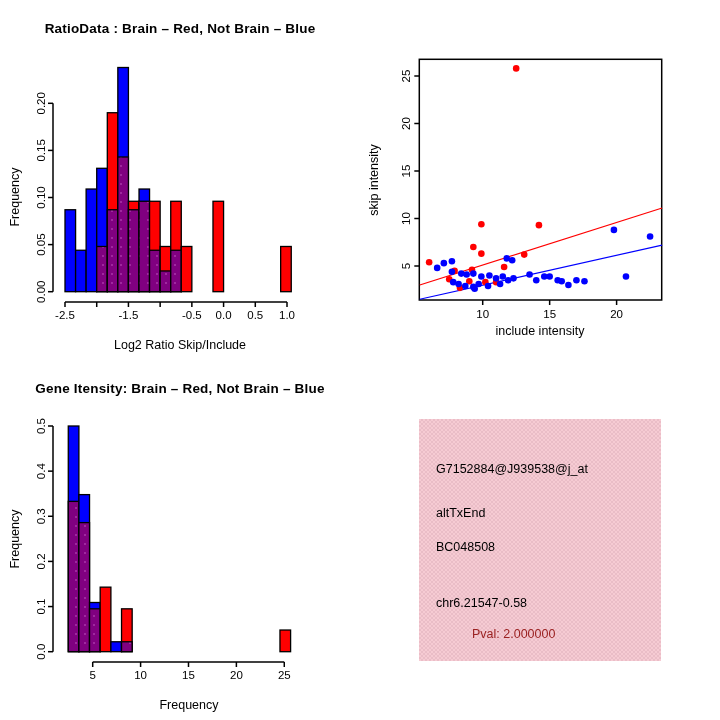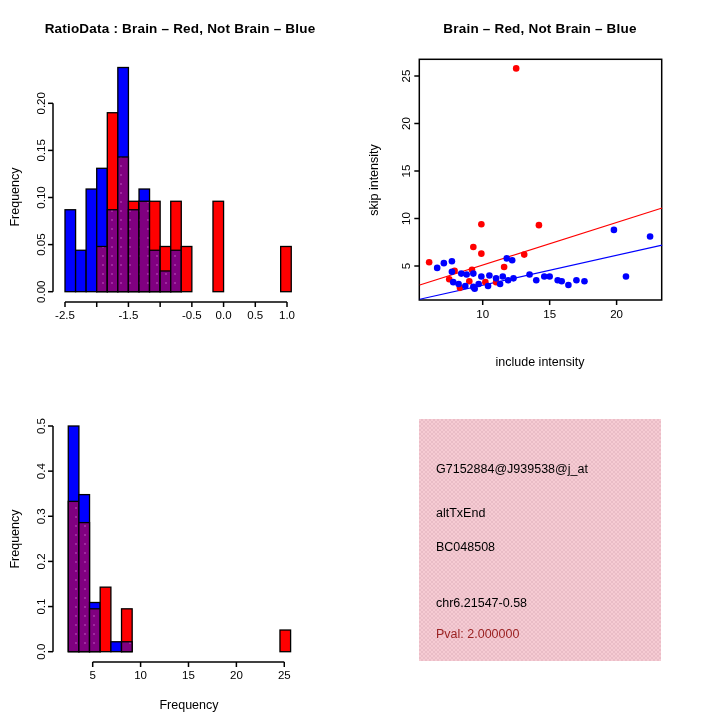--- a/index.html
+++ b/index.html
@@ -26,21 +26,21 @@
       linear-gradient(45deg,#eabdc7 25%,transparent 25%,transparent 75%,#eabdc7 75%),
       linear-gradient(45deg,#eabdc7 25%,transparent 25%,transparent 75%,#eabdc7 75%);
     background-size:4px 4px;
     background-position:0 0,2px 2px;
   }
   .info-line{position:absolute;left:17px;font-size:12.5px;white-space:nowrap;}
   .info-line.l1{top:43px;}
   .info-line.l2{top:87px;}
   .info-line.l3{top:121px;}
   .info-line.l4{top:177px;}
-  .info-line.l5{top:208px;}
+  .info-line.l5{top:208px;padding-left:36px;}
 </style>
 </head>
 <body>
 
 <div style="position:absolute;left:0;top:0;width:720px;height:720px;">
 
   <section class="panel" style="left:0;top:0;">
     <div class="chart-title">RatioData : Brain – Red, Not Brain – Blue</div>
     <div class="ylab" style="left:-165px;top:190px;">Frequency</div>
     <svg class="chart-svg" id="svg-0" width="360" height="360">
@@ -92,24 +92,24 @@
         <rect x="149.55219" y="201.26799999999997" width="10.592809999999986" height="90.43200000000002" fill="#ff0000" stroke="#000000" stroke-width="1.3"></rect>
         <rect x="149.55219" y="250.25199999999998" width="10.592809999999986" height="41.44800000000001" fill="url(#dots-svg-0)" stroke="#000000" stroke-width="1.3"></rect>
         <rect x="160.14499999999998" y="246.48399999999998" width="10.592810000000014" height="45.21600000000001" fill="#ff0000" stroke="#000000" stroke-width="1.3"></rect>
         <rect x="160.14499999999998" y="270.976" width="10.592810000000014" height="20.72399999999999" fill="url(#dots-svg-0)" stroke="#000000" stroke-width="1.3"></rect>
         <rect x="170.73781" y="201.26799999999997" width="10.529380000000003" height="90.43200000000002" fill="#ff0000" stroke="#000000" stroke-width="1.3"></rect>
         <rect x="170.73781" y="250.25199999999998" width="10.529380000000003" height="41.44800000000001" fill="url(#dots-svg-0)" stroke="#000000" stroke-width="1.3"></rect>
         <rect x="181.26719" y="246.48399999999998" width="10.592810000000014" height="45.21600000000001" fill="#ff0000" stroke="#000000" stroke-width="1.3"></rect>
         <rect x="212.98219" y="201.26799999999997" width="10.592809999999986" height="90.43200000000002" fill="#ff0000" stroke="#000000" stroke-width="1.3"></rect>
         <rect x="280.66200000000003" y="246.48399999999998" width="10.592809999999986" height="45.21600000000001" fill="#ff0000" stroke="#000000" stroke-width="1.3"></rect>
       </svg>
+    <div class="xlab" style="top:338px;">Log2 Ratio Skip/Include</div>
   </section>
 
   <section class="panel" style="left:360px;top:0;">
-    <div class="chart-title">Brain – Red, Not Brain – Blue</div>
     <div class="ylab" style="left:-166px;top:173px;">skip intensity</div>
     <svg class="chart-svg" id="svg-1" width="360" height="360">
         <rect x="59.3" y="59.3" width="242.4" height="240.7" fill="none" stroke="#000000" stroke-width="1.5"></rect>
         <line x1="122.7" x2="122.7" y1="300" y2="305" stroke="#000000" stroke-width="1.5"></line>
         <text x="122.7" y="318" text-anchor="middle" font-size="11.5">10</text>
         <line x1="189.65" x2="189.65" y1="300" y2="305" stroke="#000000" stroke-width="1.5"></line>
         <text x="189.65" y="318" text-anchor="middle" font-size="11.5">15</text>
         <line x1="256.6" x2="256.6" y1="300" y2="305" stroke="#000000" stroke-width="1.5"></line>
         <text x="256.6" y="318" text-anchor="middle" font-size="11.5">20</text>
         <line x1="59.3" x2="54.3" y1="266" y2="266" stroke="#000000" stroke-width="1.5"></line>
@@ -168,24 +168,25 @@
         <circle cx="189.65" cy="276.45" r="3.3" fill="#0000ff"></circle>
         <circle cx="197.684" cy="280.25" r="3.3" fill="#0000ff"></circle>
         <circle cx="201.70100000000002" cy="281.2" r="3.3" fill="#0000ff"></circle>
         <circle cx="208.396" cy="285" r="3.3" fill="#0000ff"></circle>
         <circle cx="216.43" cy="280.25" r="3.3" fill="#0000ff"></circle>
         <circle cx="224.46400000000003" cy="281.2" r="3.3" fill="#0000ff"></circle>
         <circle cx="253.92200000000003" cy="229.89999999999998" r="3.3" fill="#0000ff"></circle>
         <circle cx="265.973" cy="276.45" r="3.3" fill="#0000ff"></circle>
         <circle cx="290.075" cy="236.55" r="3.3" fill="#0000ff"></circle>
       </svg>
-    <div class="xlab" style="top:355px;">include intensity</div>
+    <div class="xlab" style="top:324px;">include intensity</div>
   </section>
 
   <section class="panel" style="left:0;top:360px;">
+    <div class="chart-title">Gene Itensity: Brain – Red, Not Brain – Blue</div>
     <div class="ylab" style="left:-165px;top:172px;">Frequency</div>
     <svg class="chart-svg" id="svg-2" width="360" height="360">
         <defs>
           <pattern id="dots-svg-2" width="9" height="9" patternUnits="userSpaceOnUse">
             <rect x="0" y="0" width="9" height="9" fill="#800080"></rect>
             <circle cx="4" cy="4" r="1" fill="#aa35aa"></circle>
           </pattern>
         </defs>
         <line x1="92.7" x2="284.28000000000003" y1="302" y2="302" stroke="#000000" stroke-width="1.5"></line>
         <line x1="92.7" x2="92.7" y1="302" y2="307" stroke="#000000" stroke-width="1.5"></line>

